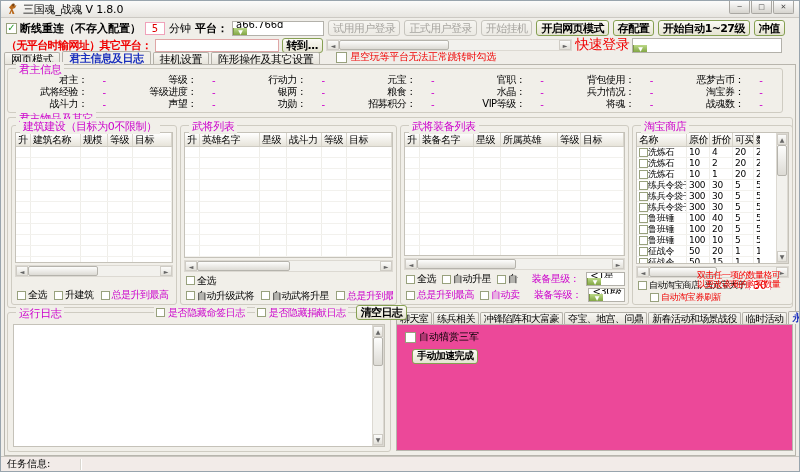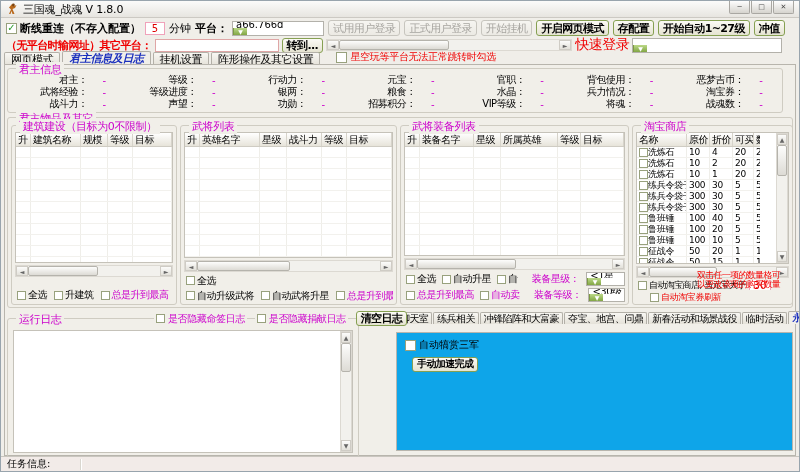--- a/index.html
+++ b/index.html
@@ -32,21 +32,21 @@
   
   .hscroll{height:12px;background:#f2f1ed;border:1px solid #dcd9d2;display:flex;align-items:stretch;flex:none;}
   .vscroll{width:12px;background:#f2f1ed;border:1px solid #dcd9d2;display:flex;flex-direction:column;align-items:stretch;flex:none;}
   .sb-btn{flex:none;width:12px;display:flex;align-items:center;justify-content:center;font-size:6px;color:#666;background:linear-gradient(#fcfcfb,#e3e1da);border:1px solid #cfccc5;}
   .vscroll .sb-btn{width:auto;height:11px;}
   .sb-thumb{background:linear-gradient(#fdfdfc,#dddbd5);border:1px solid #b5b3ac;border-radius:2px;}
   .sb-track{flex:1;}
   
   .tabs{position:absolute;top:50px;left:3px;right:3px;height:14px;display:flex;align-items:flex-end;}
   .tab{height:13px;padding:0 6px;border:1px solid #b3b0a8;border-bottom:none;border-radius:2px 2px 0 0;background:linear-gradient(#f8f7f3,#e5e2d9);display:flex;align-items:center;margin-right:2px;font-size:11px;letter-spacing:-0.4px;white-space:nowrap;}
-  .tab.active{background:#f1efe9;font-weight:bold;color:#1a2fbd;height:14px;font-style:italic;}
+  .tab.active{background:#f1efe9;font-weight:bold;color:#1a2fbd;height:14px;}
   .atabs{position:absolute;top:0;left:0;right:0;height:13px;display:flex;align-items:flex-end;}
   .atab{height:12px;padding:0 3px;border:1px solid #b3b0a8;border-bottom:none;border-radius:2px 2px 0 0;background:linear-gradient(#f8f7f3,#e5e2d9);display:flex;align-items:center;margin-right:1px;font-size:10px;letter-spacing:-0.6px;white-space:nowrap;}
   .atab.active{background:#f1efe9;font-weight:bold;color:#1a2fbd;height:13px;}
   
   .page{position:absolute;top:63px;left:3px;right:3px;bottom:15px;border:1px solid #b8b5ad;background:#f1efe9;}
   .gb{position:absolute;border:1px solid #cfccc2;border-radius:3px;}
   .gb-title{position:absolute;top:-7px;left:8px;background:#f1efe9;padding:0 3px;color:#cc00cc;font-size:11px;letter-spacing:-0.4px;white-space:nowrap;z-index:2;}
   
   #lord-grid{position:absolute;inset:5px 4px 2px 4px;display:grid;grid-template-columns:repeat(7,1fr);}
   .li-cell{display:flex;align-items:center;overflow:hidden;}
@@ -71,21 +71,21 @@
   .spacer{flex:1;}
   
   .tb-note{position:absolute;right:0;bottom:13px;width:92px;color:#f40000;font-size:9px;line-height:9px;letter-spacing:-0.7px;text-align:left;z-index:3;}
   
   .log-head{position:absolute;top:-8px;left:146px;right:4px;display:flex;gap:8px;align-items:center;z-index:2;}
   .log-head .cbrow{background:#f1efe9;padding:0 2px;font-size:10px;letter-spacing:-0.4px;}
   .log-area{position:absolute;left:5px;top:11px;right:5px;bottom:4px;border:1px solid #c5c2b9;background:#fff;display:flex;}
   .log-text{flex:1;}
   
   .activity{position:absolute;left:391px;top:246px;right:2px;height:142px;}
-  .acontent{position:absolute;top:13px;left:0;right:0;bottom:2px;border:1px solid #b8b5ad;background:#0ea5e9;padding:5px 8px;margin-top:8px;}
+  .acontent{position:absolute;top:13px;left:0;right:0;bottom:2px;border:1px solid #b8b5ad;background:#ec4899;padding:5px 8px;}
   
   .statusbar{position:absolute;bottom:0;left:0;right:0;height:15px;border-top:1px solid #c9c6bf;background:#f2ebe8;display:flex;align-items:center;padding-left:6px;font-size:10px;}
   .sep{margin-left:30px;width:1px;height:11px;background:#d9d6cf;box-shadow:1px 0 0 #fff;}
 </style>
 </head>
 <body>
 
 <div class="window">
 
   <div class="titlebar">
@@ -790,21 +790,21 @@
             </label>
           </div>
           <div class="tb-note">
             <div>双击任一项的数量格可</div>
             <div>以更改该项的购买数量</div>
           </div>
         </div>
       </div>
     </div>
 
-    <div class="gb" style="left:2px;width:352px;top:253px;height:140px;">
+    <div class="gb" style="left:2px;width:384px;top:247px;height:140px;">
       <span class="gb-title">运行日志</span>
       <div class="log-head">
         <label class="cbrow">
           <span class="cb small"></span>
           <span class="magenta">是否隐藏命签日志</span>
         </label>
         <label class="cbrow">
           <span class="cb small"></span>
           <span class="magenta">是否隐藏捐献日志</span>
         </label>

